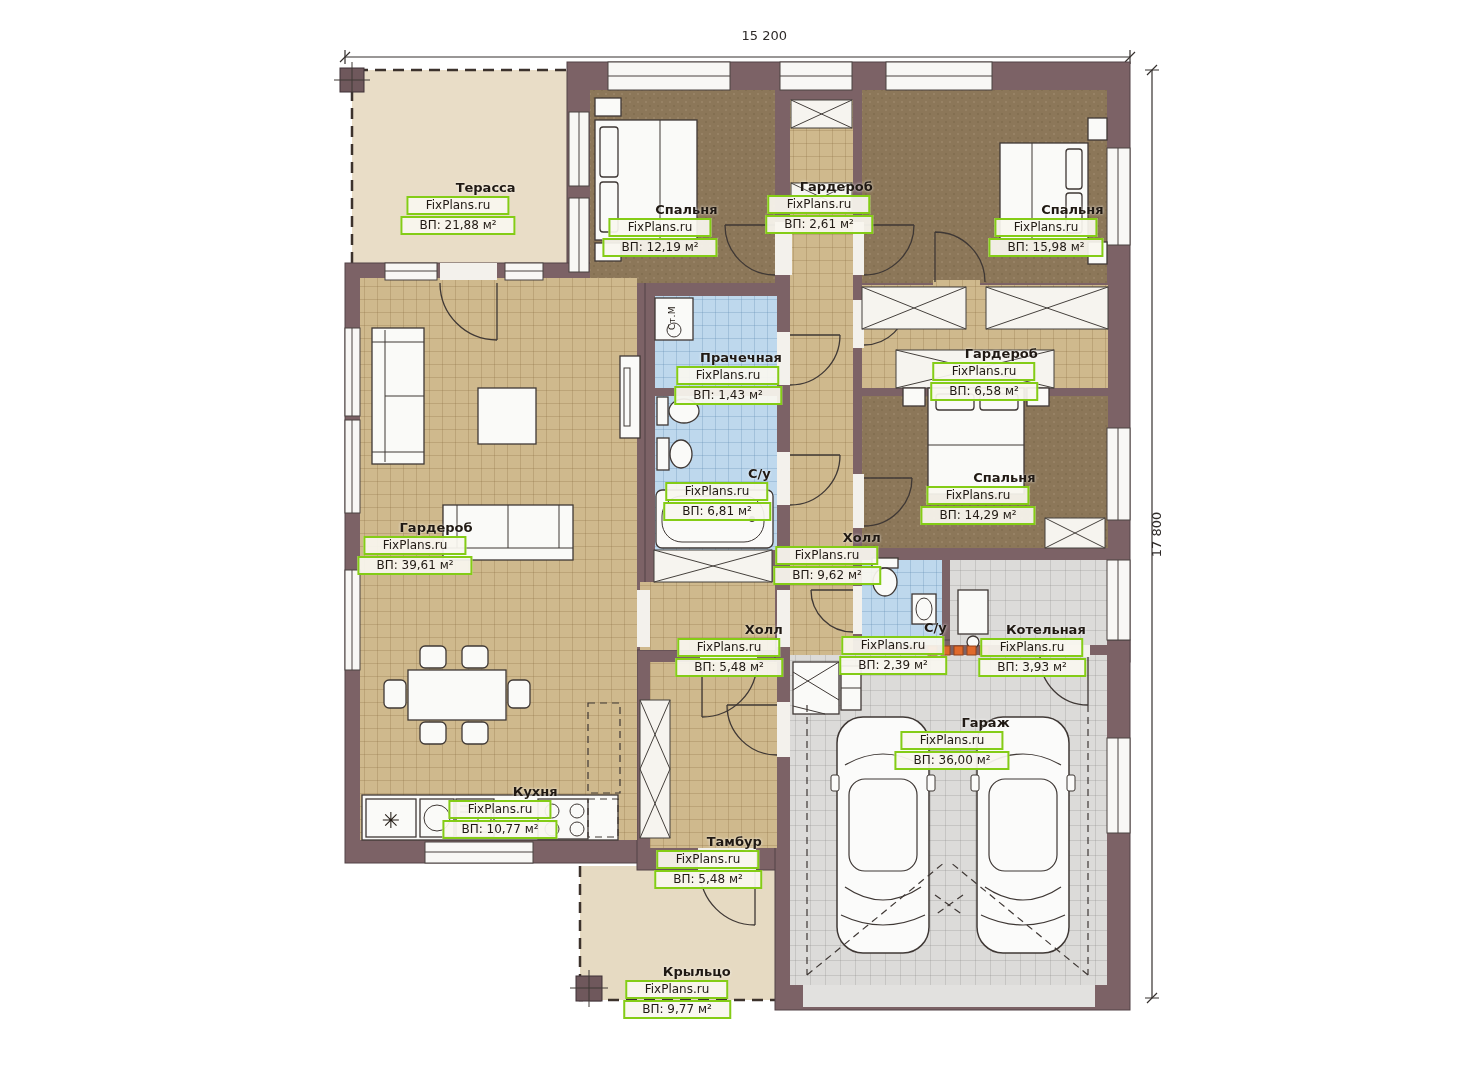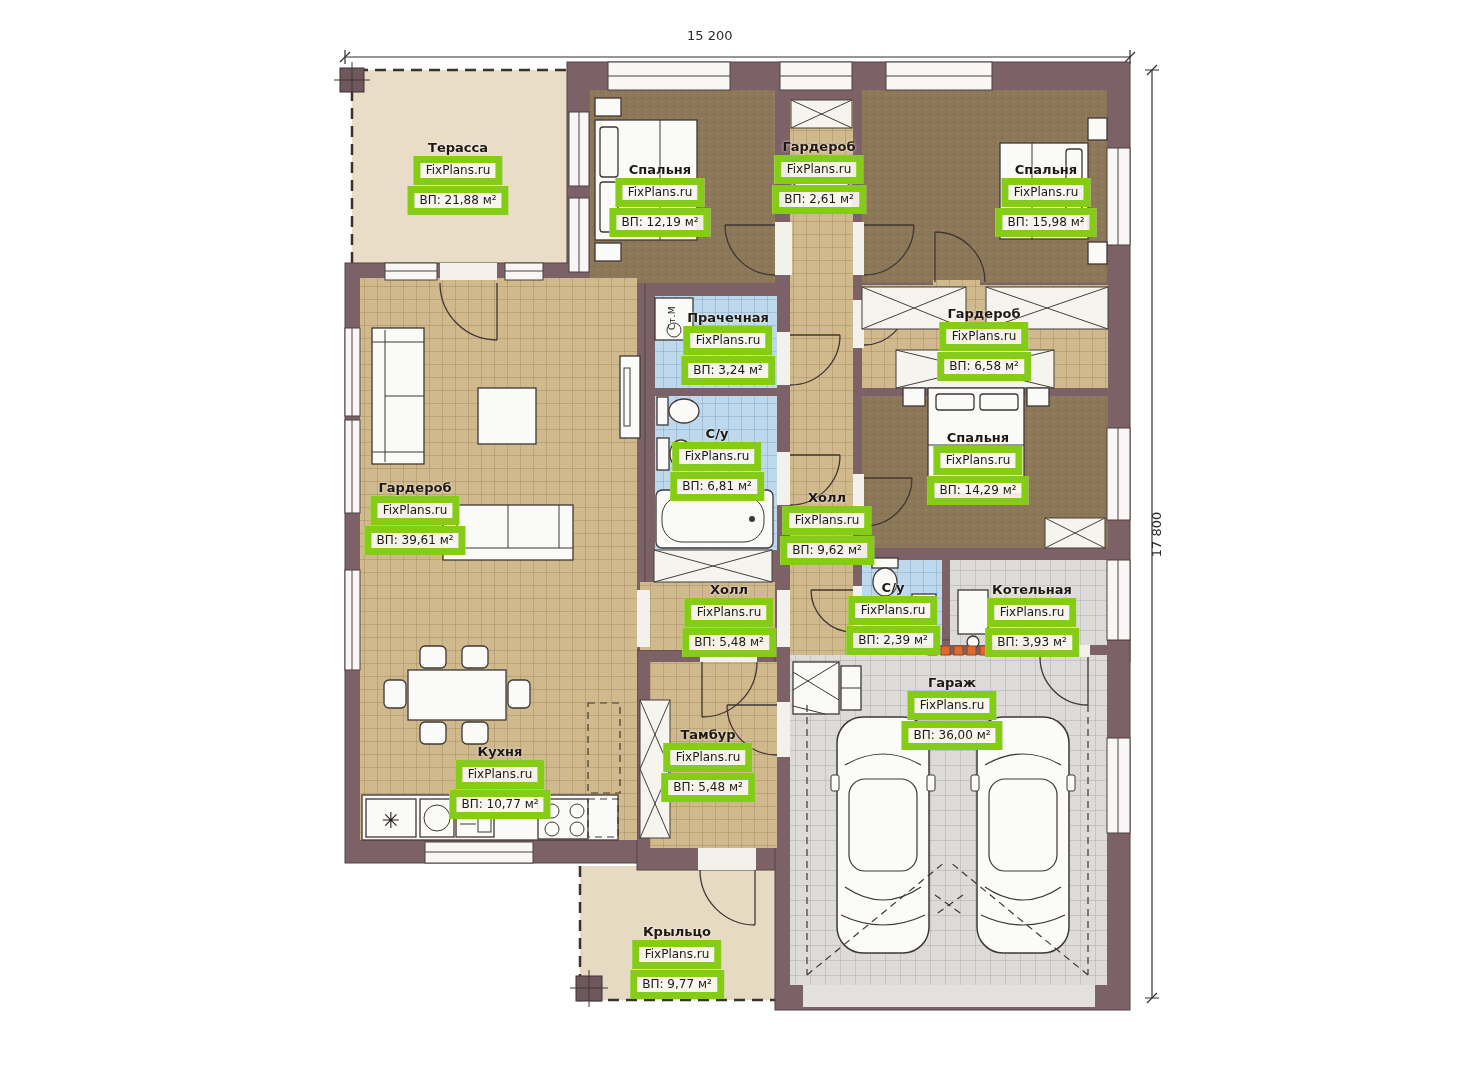--- a/index.html
+++ b/index.html
@@ -1,25 +1,25 @@
 <!DOCTYPE html>
 <html><head>
 <meta charset="utf-8">
 <style>
   html,body{margin:0;padding:0;background:#ffffff;}
   body{width:1473px;height:1080px;position:relative;font-family:"DejaVu Sans",sans-serif;}
   .plan{position:absolute;left:0;top:0;width:1473px;height:1080px;}
   .plan svg{position:absolute;left:0;top:0;}
-  .room-label{position:absolute;transform:translateX(-50%);text-align:center;z-index:20;}
+  .room-label{position:absolute;transform:translateX(-50%);text-align:right;z-index:20;margin-top:40px;}
   .rname{font-size:13px;font-weight:bold;color:#201913;line-height:15px;white-space:nowrap;
          text-shadow:0 0 3px rgba(255,255,255,.85);}
-  .rbox{display:block;margin:1px auto 0;border:7px solid #84cc16;background:rgba(249,246,239,.93);
-        padding:0 5px;font-size:12px;line-height:15px;color:#201913;white-space:nowrap;width:max-content;}
+  .rbox{display:block;margin:1px auto 0;border:2px solid #84cc16;background:rgba(249,246,239,.93);
+        padding:0 17px;font-size:12px;line-height:15px;color:#201913;white-space:nowrap;width:max-content;}
   .dim{position:absolute;font-size:13px;color:#2e2a28;z-index:20;}
-  .dim-top{left:687px;top:28px;width:100px;text-align:left;}
+  .dim-top{left:687px;top:28px;width:100px;text-align:right;}
   .dim-right{left:1106px;top:527px;width:100px;text-align:center;transform:rotate(-90deg);}
   .washer-label{position:absolute;left:654px;top:312px;width:38px;height:12px;font-size:9px;color:#1f1812;
         transform:rotate(-90deg);transform-origin:center;text-align:center;z-index:21;letter-spacing:.5px;}
   
   .w{fill:#7c6266;stroke:#534246;stroke-width:1;}
   .win{fill:#f8f7f5;stroke:#4a4340;stroke-width:1;}
   .wl{stroke:#4a4340;stroke-width:1;}
   .open{fill:#f3f1ec;}
   .f{fill:#fafaf8;stroke:#3f3835;stroke-width:1.3;}
   .fl{stroke:#3f3835;stroke-width:1;fill:none;}
@@ -351,21 +351,21 @@
   <span class="rbox">ВП: 2,61 м²</span>
 </div>
 <div class="room-label" style="left:1046px;top:162px">
   <div class="rname">Спальня</div>
   <span class="rbox">FixPlans.ru</span>
   <span class="rbox">ВП: 15,98 м²</span>
 </div>
 <div class="room-label" style="left:728px;top:310px">
   <div class="rname">Прачечная</div>
   <span class="rbox">FixPlans.ru</span>
-  <span class="rbox">ВП: 3,24 м²</span>
+  <span class="rbox">ВП: 1,43 м²</span>
 </div>
 <div class="room-label" style="left:984px;top:306px">
   <div class="rname">Гардероб</div>
   <span class="rbox">FixPlans.ru</span>
   <span class="rbox">ВП: 6,58 м²</span>
 </div>
 <div class="room-label" style="left:717px;top:426px">
   <div class="rname">С/у</div>
   <span class="rbox">FixPlans.ru</span>
   <span class="rbox">ВП: 6,81 м²</span>
@@ -398,21 +398,21 @@
 <div class="room-label" style="left:1032px;top:582px">
   <div class="rname">Котельная</div>
   <span class="rbox">FixPlans.ru</span>
   <span class="rbox">ВП: 3,93 м²</span>
 </div>
 <div class="room-label" style="left:500px;top:744px">
   <div class="rname">Кухня</div>
   <span class="rbox">FixPlans.ru</span>
   <span class="rbox">ВП: 10,77 м²</span>
 </div>
-<div class="room-label" style="left:708px;top:727px">
+<div class="room-label" style="left:708px;top:794px">
   <div class="rname">Тамбур</div>
   <span class="rbox">FixPlans.ru</span>
   <span class="rbox">ВП: 5,48 м²</span>
 </div>
 <div class="room-label" style="left:952px;top:675px">
   <div class="rname">Гараж</div>
   <span class="rbox">FixPlans.ru</span>
   <span class="rbox">ВП: 36,00 м²</span>
 </div>
 <div class="room-label" style="left:677px;top:924px">

